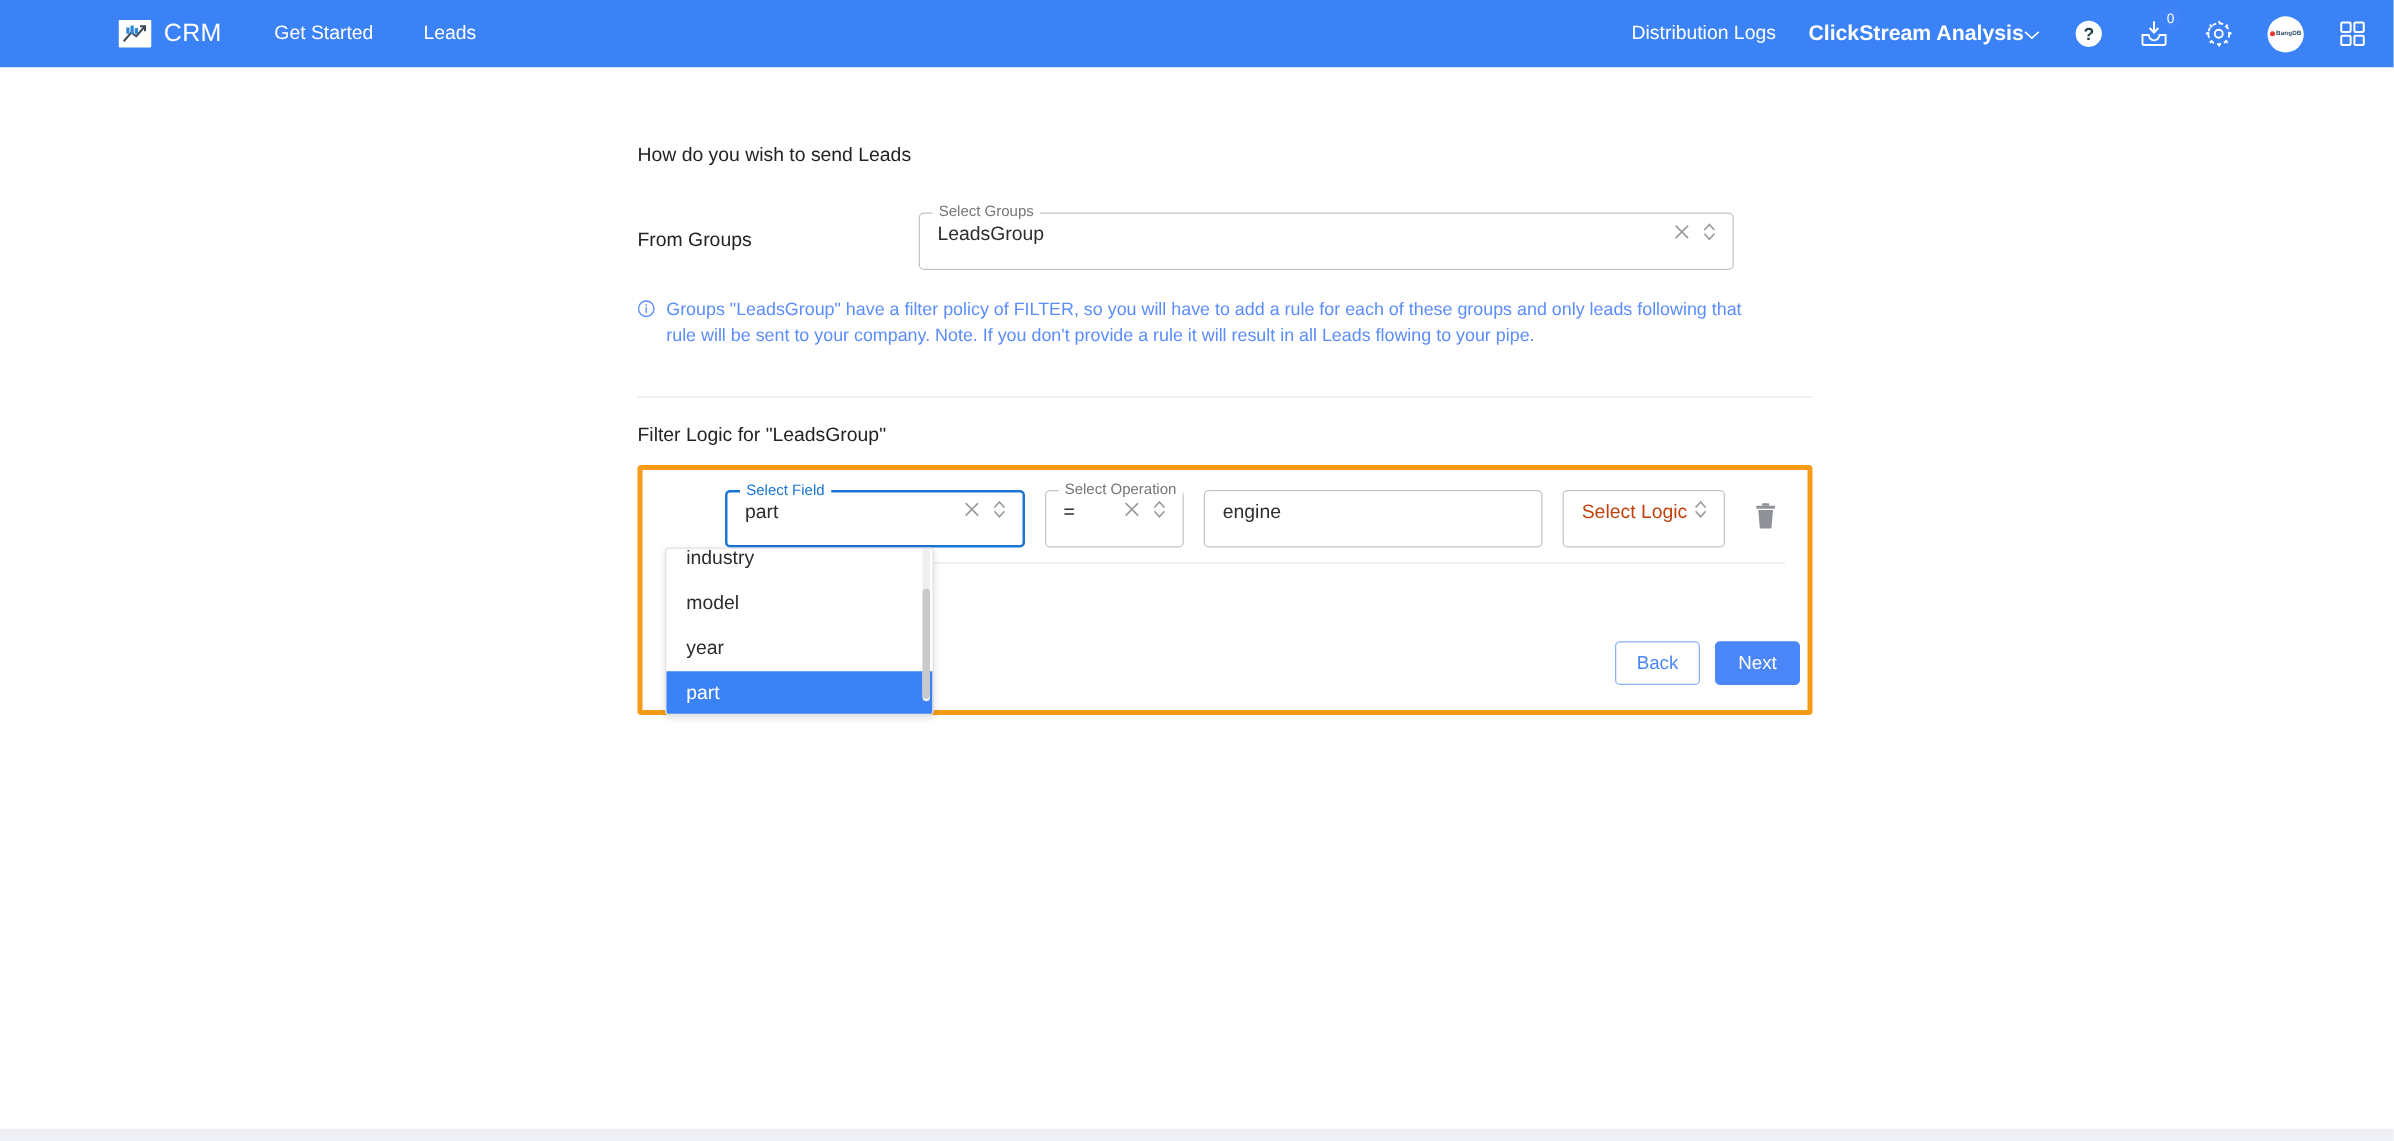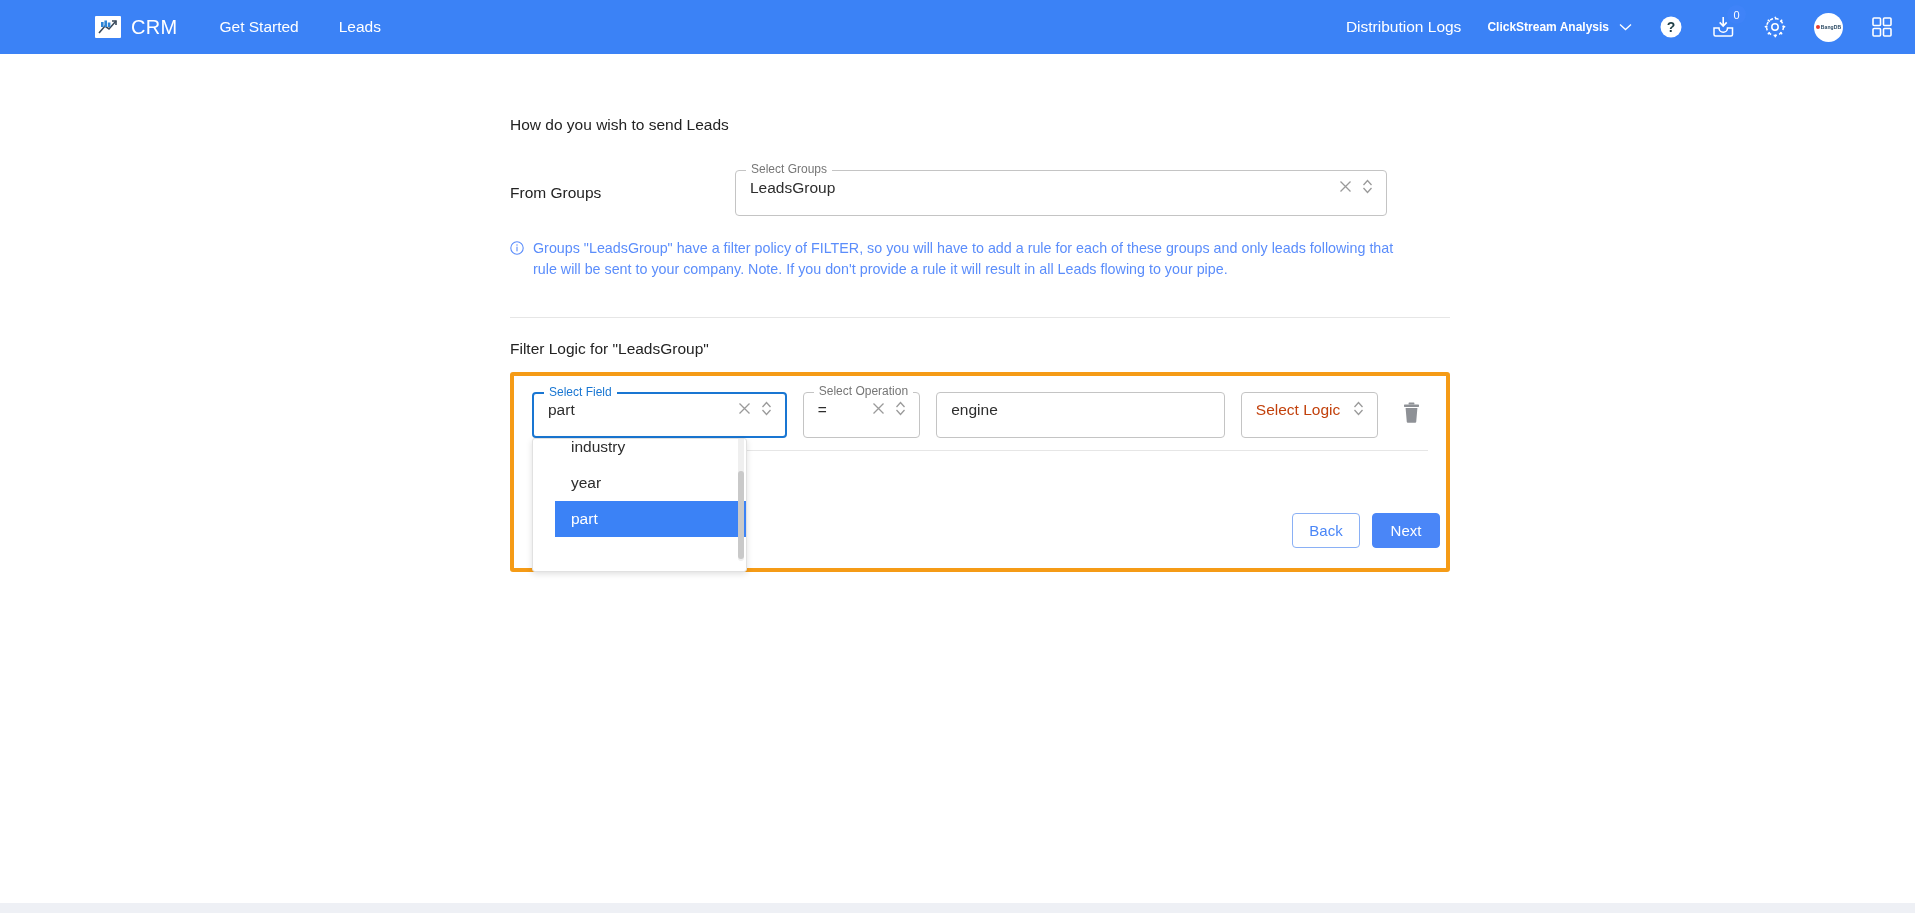--- a/index.html
+++ b/index.html
@@ -24,21 +24,21 @@
   .brand-logo {
     width: 26px; height: 22px;
     background: #ffffff;
     display: flex; align-items: center; justify-content: center;
     border-radius: 1px;
   }
   .brand-name { font-size: 20px; letter-spacing: .3px; }
   .nav-links { display: flex; align-items: center; gap: 40px; margin-left: 42px; }
   .nav-link { font-size: 15.5px; color: #ffffff; cursor: pointer; white-space: nowrap; }
   .topbar-right { margin-left: auto; display: flex; align-items: center; gap: 26px; }
-  .nav-strong { font-size: 12px; font-weight: bold; display: flex; align-items: center; gap: 10px; cursor: pointer; }
+  .nav-strong { font-size: 17px; font-weight: bold; display: flex; align-items: center; cursor: pointer; }
   .chev { display: inline-block; }
   .icon-btn {
     width: 26px; height: 26px;
     display: flex; align-items: center; justify-content: center;
     cursor: pointer; position: relative;
   }
   .badge {
     position: absolute; top: -9px; right: -10px;
     min-width: 19px; height: 19px; padding: 0 4px;
     background: #3f83f8; color: #fff;
@@ -106,21 +106,21 @@
   
   .rule-box {
     position: relative;
     margin-top: 14px;
     border: 4px solid #f59b16;
     border-radius: 3px;
     height: 200px;
     padding: 16px 18px 0 18px;
   }
   .rule-row { display: flex; align-items: flex-start; gap: 16px; }
-  .field-select { width: 256px; }
+  .field-select { width: 256px; margin-left: 48px; }
   .op-select { width: 118px; }
   .val-input { width: 290px; }
   .logic-select { width: 138px; }
   .trash {
     width: 34px; height: 46px;
     display: flex; align-items: center; justify-content: center;
     cursor: pointer; color: #8e9196;
   }
 
   
@@ -128,21 +128,21 @@
     position: absolute;
     left: 18px; top: 62px;
     width: 215px; height: 134px;
     background: #fff;
     border: 1px solid #e1e1e1;
     border-radius: 3px;
     box-shadow: 0 2px 6px rgba(0,0,0,.13);
     overflow: hidden;
     z-index: 20;
   }
-  .menu-scroll { position: relative; height: 100%; margin-left: 22px; }
+  .menu-scroll { position: relative; height: 100%; }
   .menu-item {
     height: 36px; line-height: 36px;
     padding: 0 16px;
     font-size: 15.5px; color: #2d2d2d;
     cursor: pointer; white-space: nowrap;
   }
   .menu-item.first { margin-top: -10px; }
   .menu-item.selected { background: #3b82f6; color: #ffffff; }
   .menu-bar {
     position: absolute; right: 2px; top: 2px;
@@ -357,20 +357,21 @@
             </svg>
           </span>
         </div>
       </div>
 
       <div class="rule-divider"></div>
 
       <div class="menu">
         <div class="menu-scroll">
           <div class="menu-item first">industry</div>
+          <div class="menu-item">model</div>
           <div class="menu-item">year</div>
           <div class="menu-item selected">part</div>
           <div class="menu-bar"></div>
           <div class="menu-thumb"></div>
         </div>
       </div>
 
       <div class="actions">
         <div class="btn btn-back">Back</div>
         <div class="btn btn-next">Next</div>

